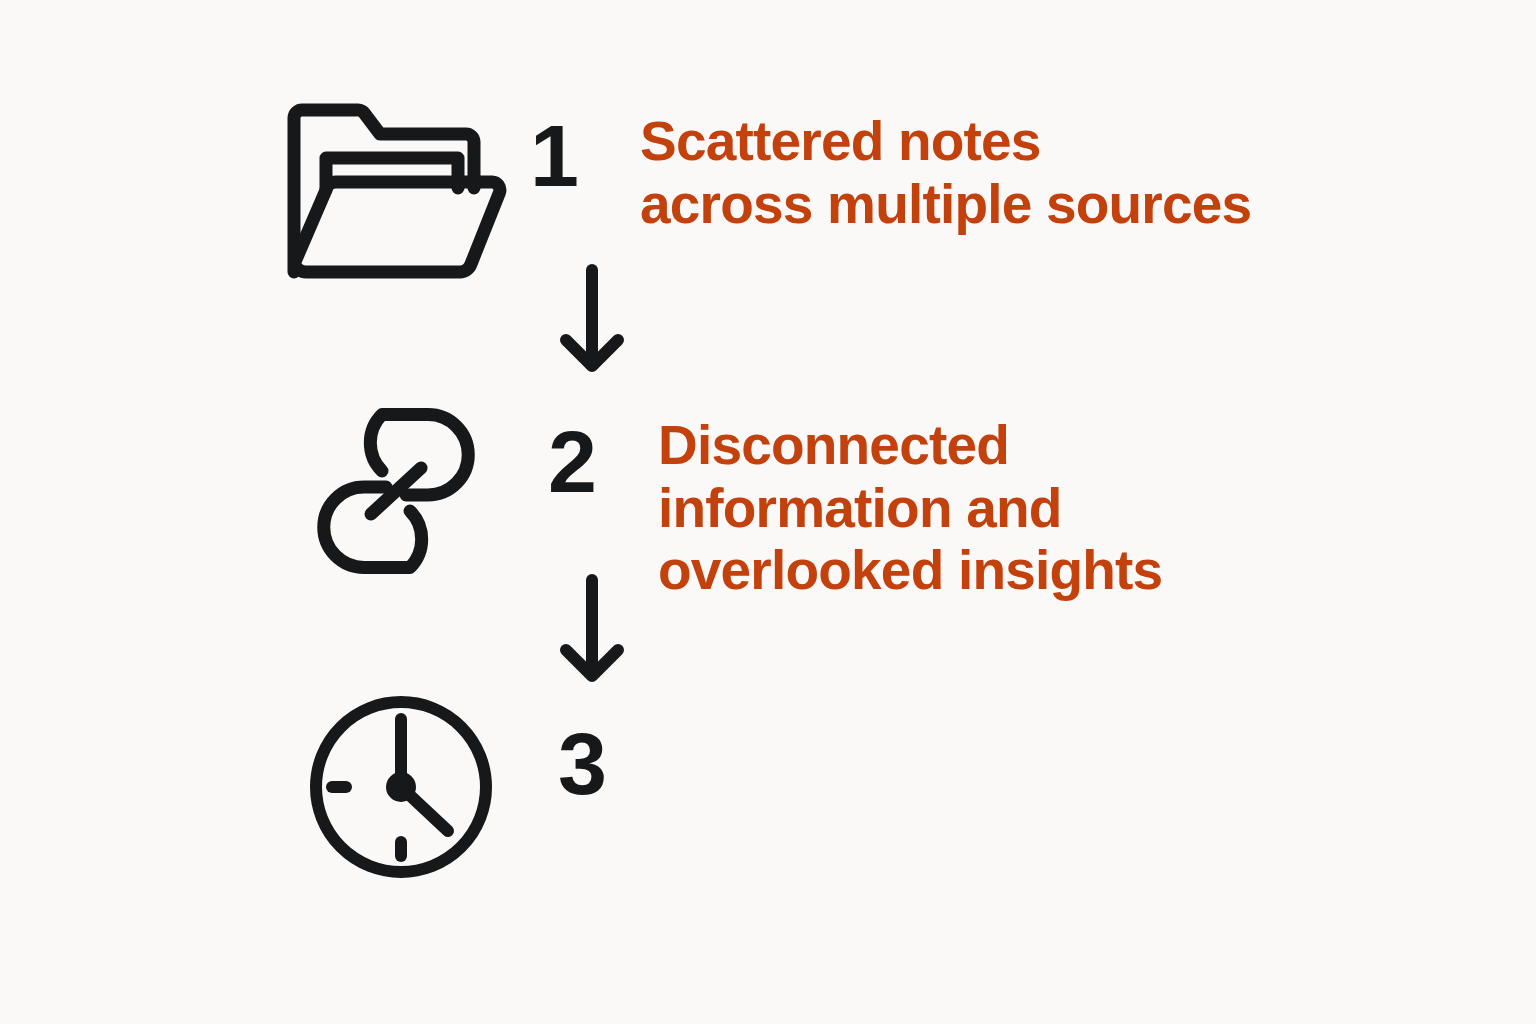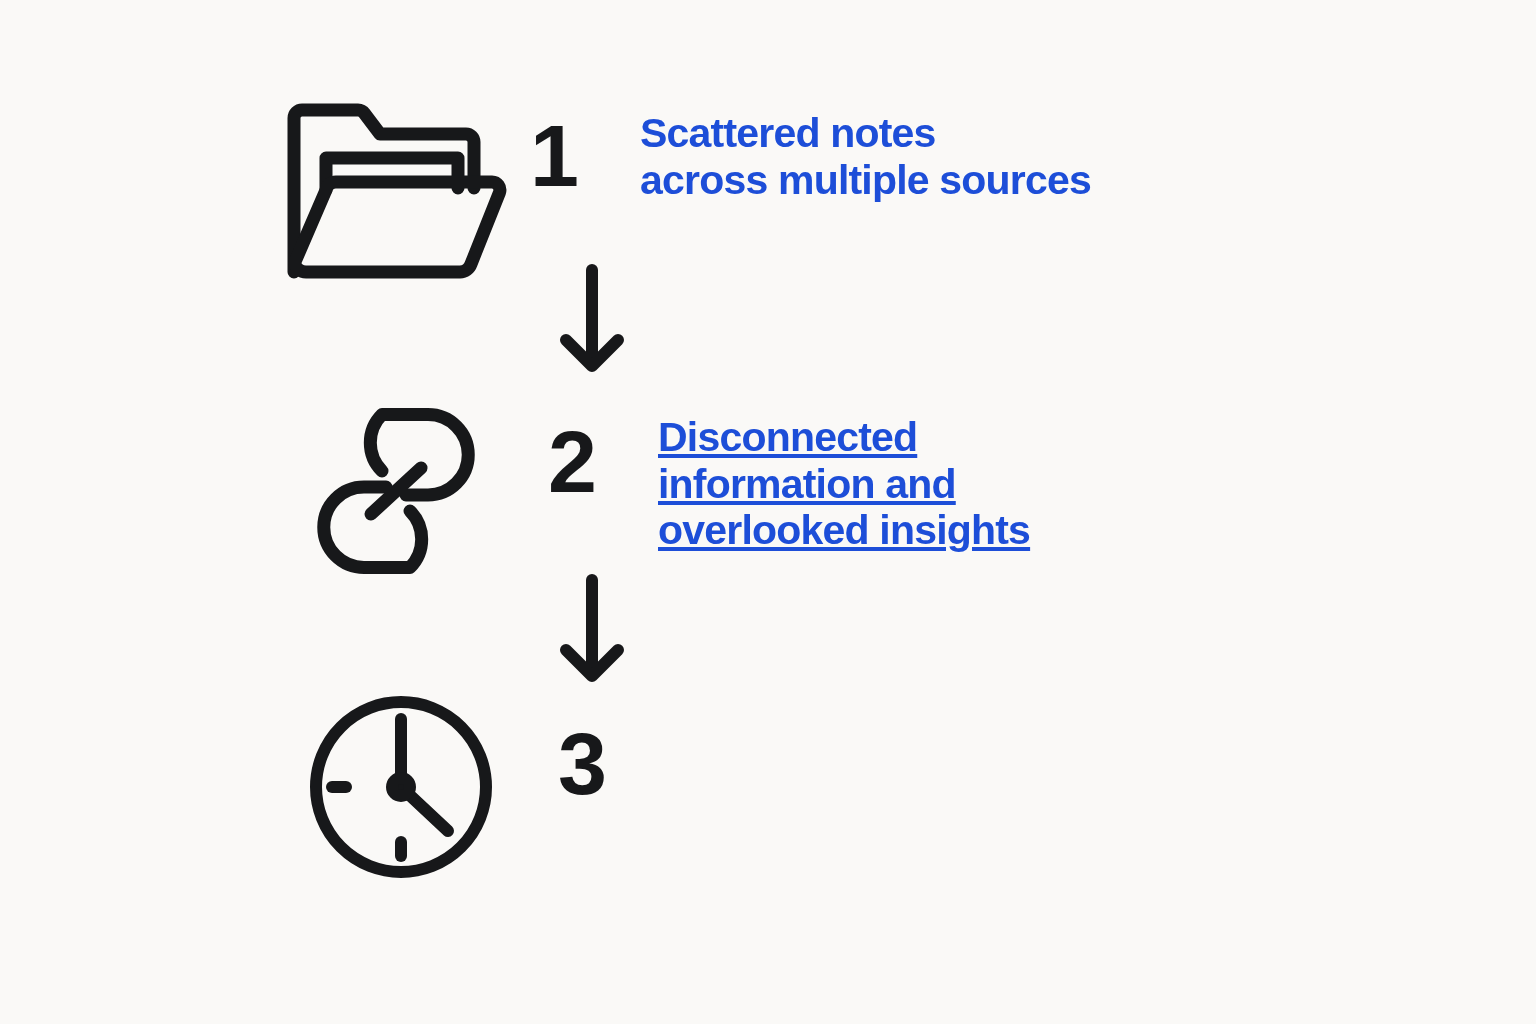--- a/index.html
+++ b/index.html
@@ -53,29 +53,29 @@
     color: #17181a;
     letter-spacing: -1px;
     text-align: left;
     padding-top: 16px;
   }
   #row-2 .num-cell { padding-top: 22px; }
   #row-3 .num-cell { padding-top: 28px; }
 
   .text-cell {
     flex: none;
-    font-size: 41px;
+    font-size: 55px;
     font-weight: 700;
     line-height: 1.14;
-    color: #1d4ed8;
+    color: #c2410c;
     letter-spacing: -0.8px;
     padding-top: 14px;
     white-space: pre-line;
   }
-  #row-2 .text-cell { padding-top: 18px; text-decoration: underline; }
+  #row-2 .text-cell { padding-top: 18px; }
   #row-3 .text-cell { padding-top: 24px; }
 
   
   .arrow {
     position: absolute;
     left: 556px;
     width: 72px;
     height: 118px;
   }
   #arrow-1 { top: 262px; }

